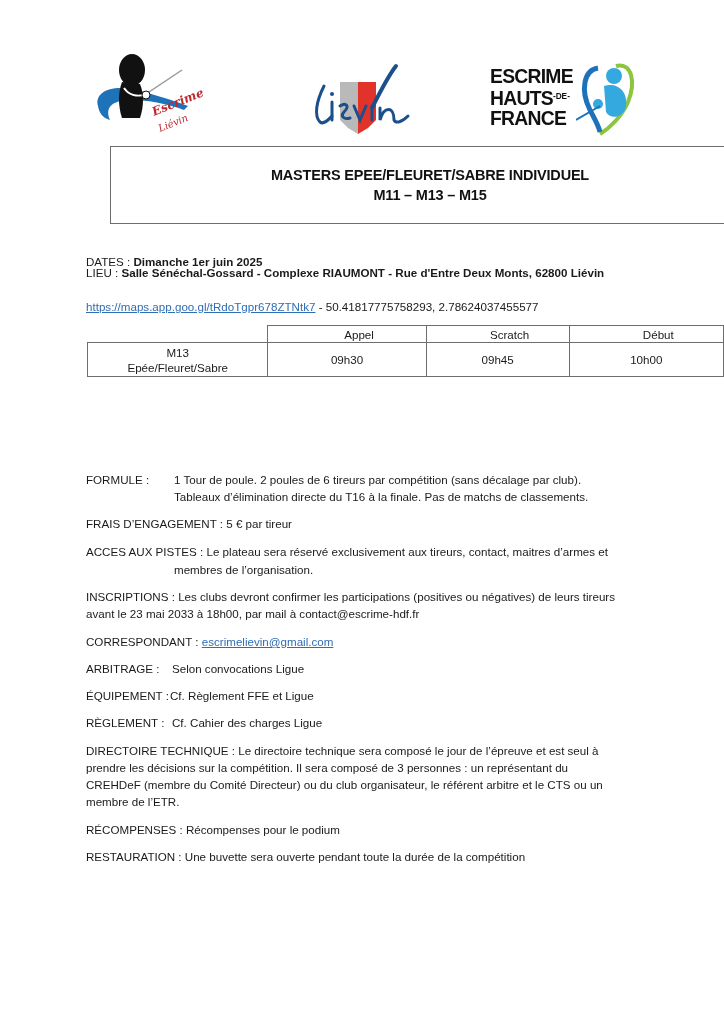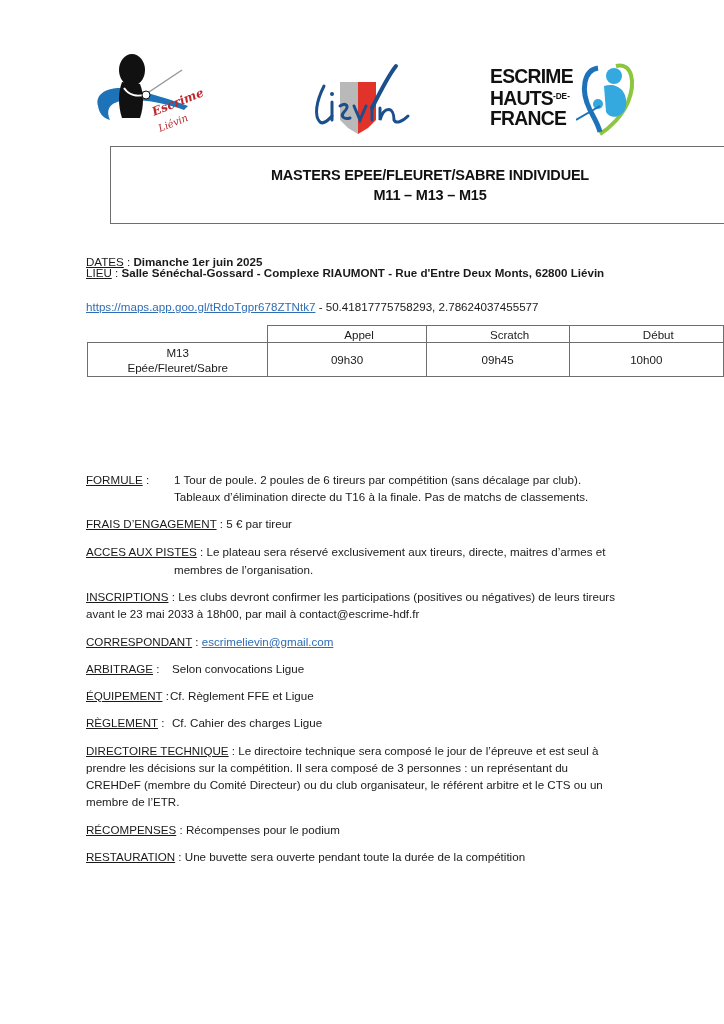--- a/index.html
+++ b/index.html
@@ -2,21 +2,21 @@
 <html><head>
 <meta charset="utf-8">
 <style>
   html, body { margin: 0; padding: 0; background: #ffffff; }
   body {
     width: 724px; height: 1024px; position: relative; overflow: hidden;
     font-family: "Liberation Sans", sans-serif; color: #1a1a1a;
   }
   .abs { position: absolute; }
   .txt { font-size: 11.6px; line-height: 17px; white-space: nowrap; }
-  .u { text-decoration: underline; text-underline-offset: 1px; }
+  .u { text-underline-offset: 1px; }
   .b { font-weight: bold; }
   a.link { color: #2f6db5; }
 
   
   .title-box {
     left: 86px; top: 146px; width: 640px; height: 78px;
     border: 1.4px solid #6e6e6e; box-sizing: border-box;
     display: flex; flex-direction: column; align-items: center; justify-content: center; margin-left: 24px;
   }
   .title-box .t { font-weight: bold; font-size: 14.5px; line-height: 20px; color: #111; letter-spacing: -0.2px; }
@@ -119,21 +119,21 @@
 <div class="abs txt" style="left:174px;top:471px;">
   <div>1 Tour de poule. 2 poules de 6 tireurs par compétition (sans décalage par club).</div>
   <div>Tableaux d’élimination directe du T16 à la finale. Pas de matchs de classements.</div>
 </div>
 
 <div class="abs txt" style="left:86px;top:515px;">
   <span class="u">FRAIS D’ENGAGEMENT</span><span> : </span><span>5 € par tireur</span>
 </div>
 
 <div class="abs txt" style="left:86px;top:543px;">
-  <span class="u">ACCES AUX PISTES</span><span> : </span><span>Le plateau sera réservé exclusivement aux tireurs, directe, maitres d’armes et</span>
+  <span class="u">ACCES AUX PISTES</span><span> : </span><span>Le plateau sera réservé exclusivement aux tireurs, contact, maitres d’armes et</span>
 </div>
 <div class="abs txt" style="left:174px;top:561px;">membres de l’organisation.</div>
 
 <div class="abs txt" style="left:86px;top:588px;">
   <span class="u">INSCRIPTIONS</span><span> : </span><span>Les clubs devront confirmer les participations (positives ou négatives) de leurs tireurs</span>
 </div>
 <div class="abs txt" style="left:86px;top:605px;">avant le 23 mai 2033 à 18h00, par mail à contact@escrime-hdf.fr</div>
 
 <div class="abs txt" style="left:86px;top:633px;">
   <span class="u">CORRESPONDANT</span><span> : </span><a class="link" href="#">escrimelievin@gmail.com</a>

